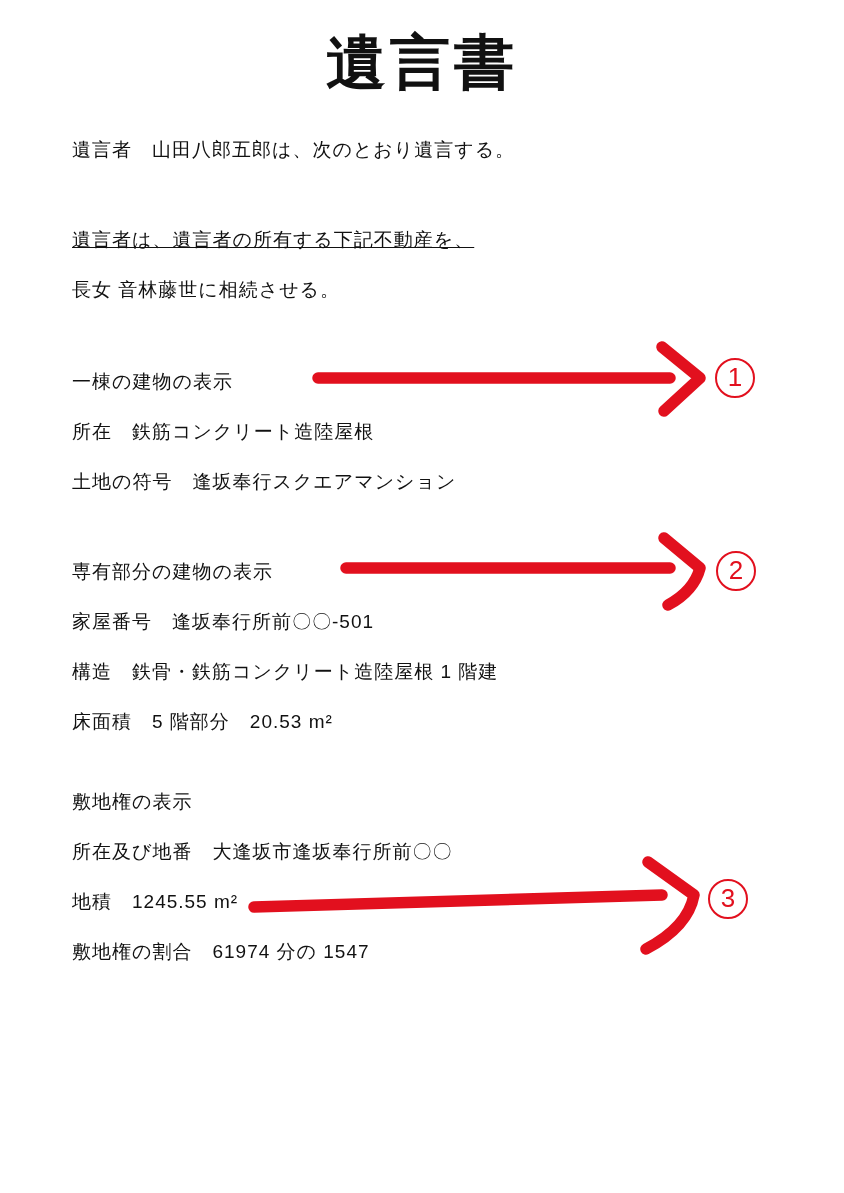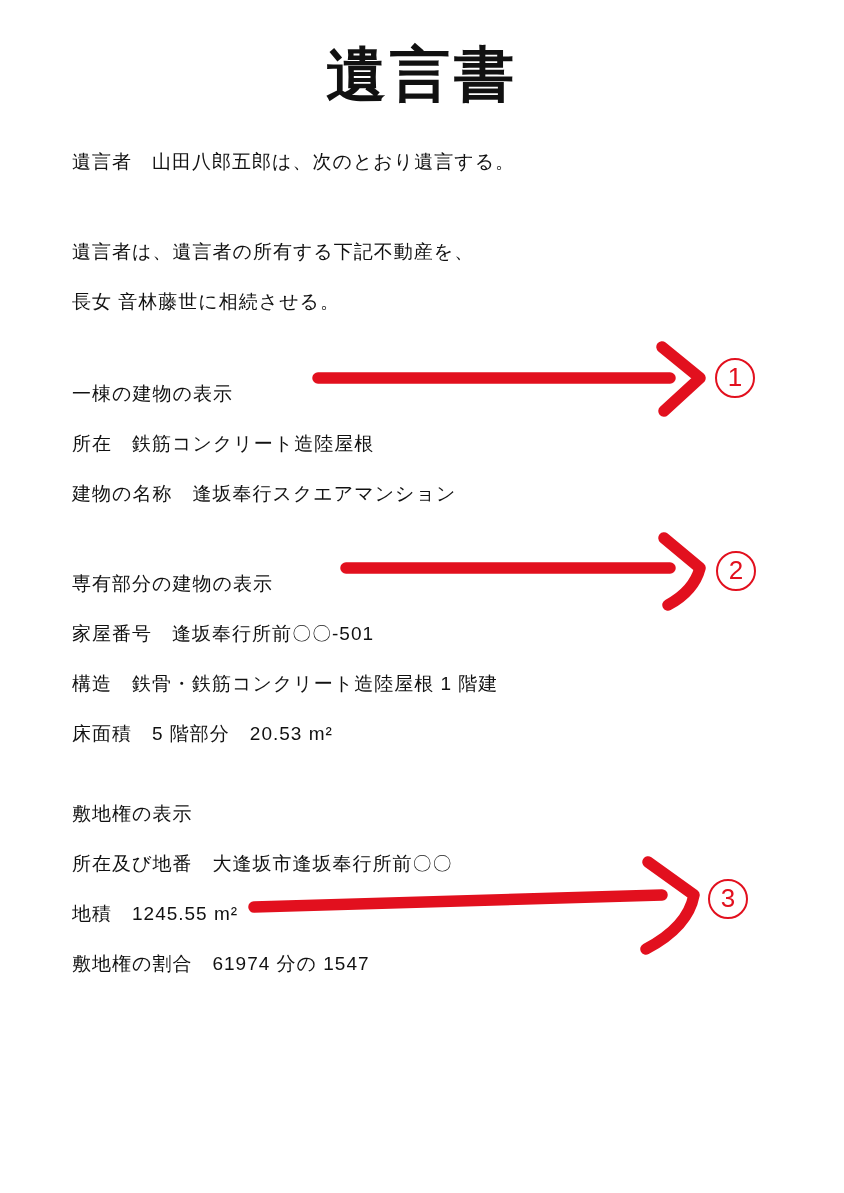--- a/index.html
+++ b/index.html
@@ -5,40 +5,40 @@
   html,body{margin:0;padding:0;background:#ffffff;}
   .doc{
     position:relative;
     width:844px;height:1193px;
     background:#ffffff;
     color:#111111;
     font-family:"Liberation Sans","DejaVu Sans",sans-serif;
     overflow:hidden;
   }
   .title{
-    margin:16px;
+    margin:4px;
     padding-top:18px;
     height:82px;
     line-height:82px;
     text-align:center;
     font-size:60px;
     font-weight:700;
     letter-spacing:4px;
   }
   .content{margin-left:72px;}
   .line{
     height:50px;
     line-height:50px;
     font-size:19px;
     font-weight:500;
     white-space:pre;
     letter-spacing:1px;
   }
   #l1{margin-top:21px;}
-  #l2{margin-top:40px;}
+  #l2{margin-top:40px;text-decoration:underline;}
   #h1{margin-top:42px;}
   #h2{margin-top:40px;}
   #h3{margin-top:30px;}
   .arrow{position:absolute;pointer-events:none;}
   .arrow path{
     fill:none;
     stroke:#e2101e;
     stroke-width:11.5;
     stroke-linecap:round;
     stroke-linejoin:round;
@@ -70,21 +70,21 @@
   <h1 class="title">遺言書</h1>
 
   <div class="content">
 
     <div class="line" id="l1">遺言者　山田八郎五郎は、次のとおり遺言する。</div>
     <div class="line" id="l2">遺言者は、遺言者の所有する下記不動産を、</div>
     <div class="line" id="l3">長女 音林藤世に相続させる。</div>
 
     <div class="line" id="h1">一棟の建物の表示</div>
     <div class="line">所在　鉄筋コンクリート造陸屋根</div>
-    <div class="line">建物の名称　逢坂奉行スクエアマンション</div>
+    <div class="line">土地の符号　逢坂奉行スクエアマンション</div>
 
     <div class="line" id="h2">専有部分の建物の表示</div>
     <div class="line">家屋番号　逢坂奉行所前〇〇-501</div>
     <div class="line">構造　鉄骨・鉄筋コンクリート造陸屋根 1 階建</div>
     <div class="line">床面積　5 階部分　20.53 m²</div>
 
     <div class="line" id="h3">敷地権の表示</div>
     <div class="line">所在及び地番　大逢坂市逢坂奉行所前〇〇</div>
     <div class="line">地積　1245.55 m²</div>
     <div class="line">敷地権の割合　61974 分の 1547</div>

